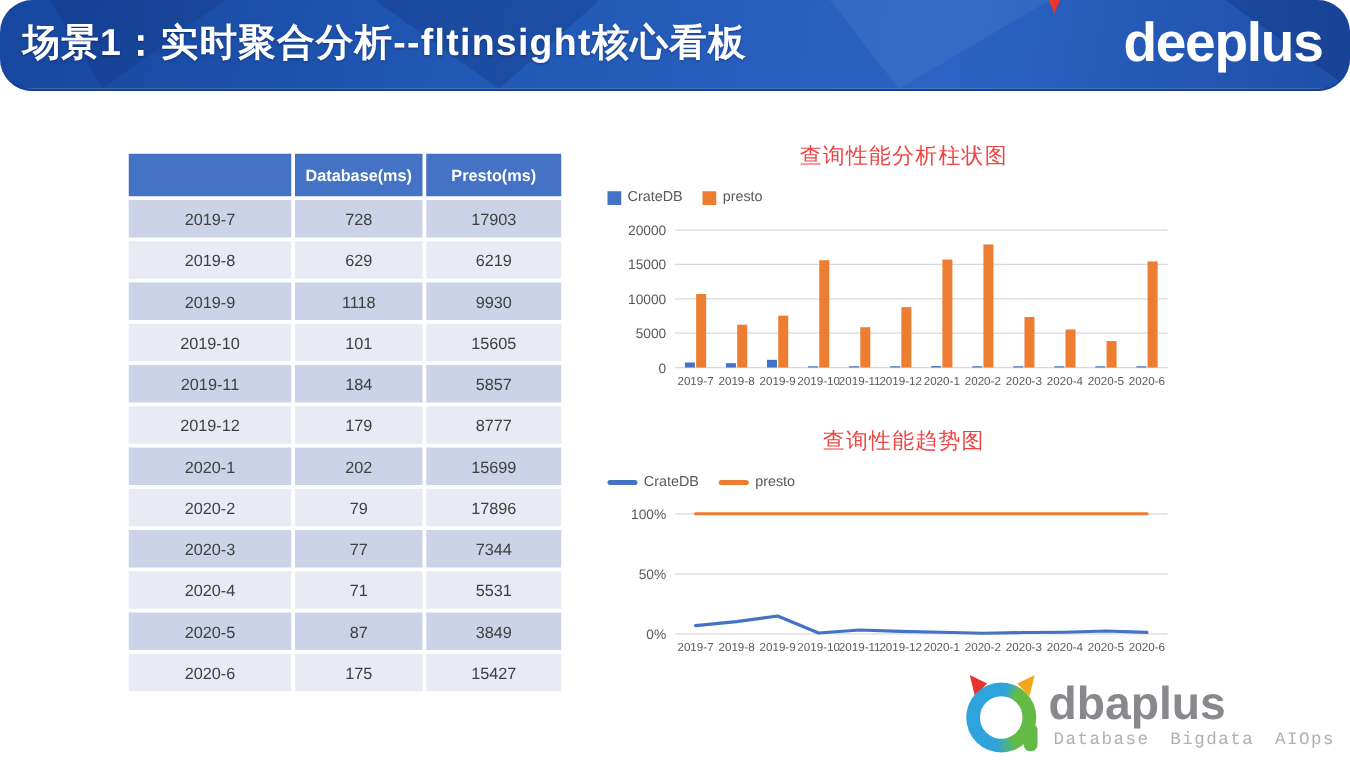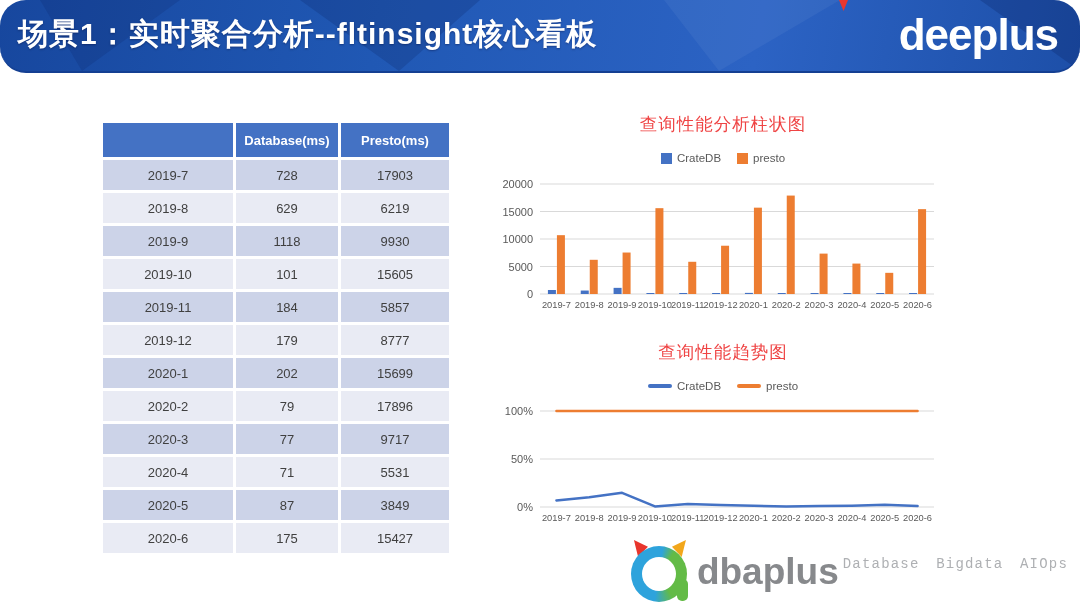--- a/index.html
+++ b/index.html
@@ -47,21 +47,21 @@
   table.perf tr.stripe-light td{background:#e9ebf4;}
   .cw1{width:128px;} .cw2{width:100px;} .cw3{width:106px;}
   
   .chart-box{position:absolute;left:486px;width:474px;}
   .chart-box.bar{top:110px;}
   .chart-box.line{top:338px;}
   .chart-title{
     text-align:center;color:#ef4444;font-size:17.5px;margin:2px 0 0 0;letter-spacing:1px;
   }
   .chart-legend{
-    display:flex;justify-content:center;align-items:center;gap:16px;margin-top:16px;
+    display:flex;align-items:center;gap:16px;margin-top:16px;
   }
   .legend-item{display:flex;align-items:center;gap:5px;color:#595959;font-size:11.5px;}
   .legend-swatch-square{width:11px;height:11px;display:inline-block;}
   .legend-swatch-line{width:24px;height:3.5px;border-radius:2px;display:inline-block;}
   .chart-svg{display:block;margin-top:8px;}
   
   .dbaplus-logo{
     position:absolute;right:12px;bottom:6px;display:flex;align-items:center;gap:8px;
   }
   .db-icon{position:relative;width:58px;height:62px;}
@@ -77,21 +77,21 @@
     position:absolute;right:1px;bottom:1px;width:11px;height:22px;background:#63bb46;border-radius:5px;
   }
   .db-ear-red{
     position:absolute;left:3px;top:0;width:14px;height:17px;background:#e8352c;
     clip-path:polygon(0 0,100% 40%,30% 100%);
   }
   .db-ear-yellow{
     position:absolute;right:3px;top:0;width:14px;height:17px;background:#f2a71b;
     clip-path:polygon(100% 0,0 40%,70% 100%);
   }
-  .db-text{display:flex;flex-direction:row;line-height:1;}
+  .db-text{display:flex;flex-direction:column;line-height:1;}
   .db-brand{color:#87898c;font-size:37px;font-weight:bold;letter-spacing:0;text-transform:lowercase;}
   .db-tagline{color:#aeb0b3;font-size:14px;letter-spacing:1.2px;word-spacing:7px;margin-top:4px;padding-left:4px;font-family:Liberation Mono, monospace;}
 </style>
 </head>
 <body>
 
 <div class="slide">
 
   <div class="slide-header">
     <div class="hdr-tri t4"></div>
@@ -149,21 +149,21 @@
             <td>15699</td>
           </tr>
           <tr class="stripe-light">
             <td>2020-2</td>
             <td>79</td>
             <td>17896</td>
           </tr>
           <tr class="stripe-dark">
             <td>2020-3</td>
             <td>77</td>
-            <td>9717</td>
+            <td>7344</td>
           </tr>
           <tr class="stripe-light">
             <td>2020-4</td>
             <td>71</td>
             <td>5531</td>
           </tr>
           <tr class="stripe-dark">
             <td>2020-5</td>
             <td>87</td>
             <td>3849</td>

